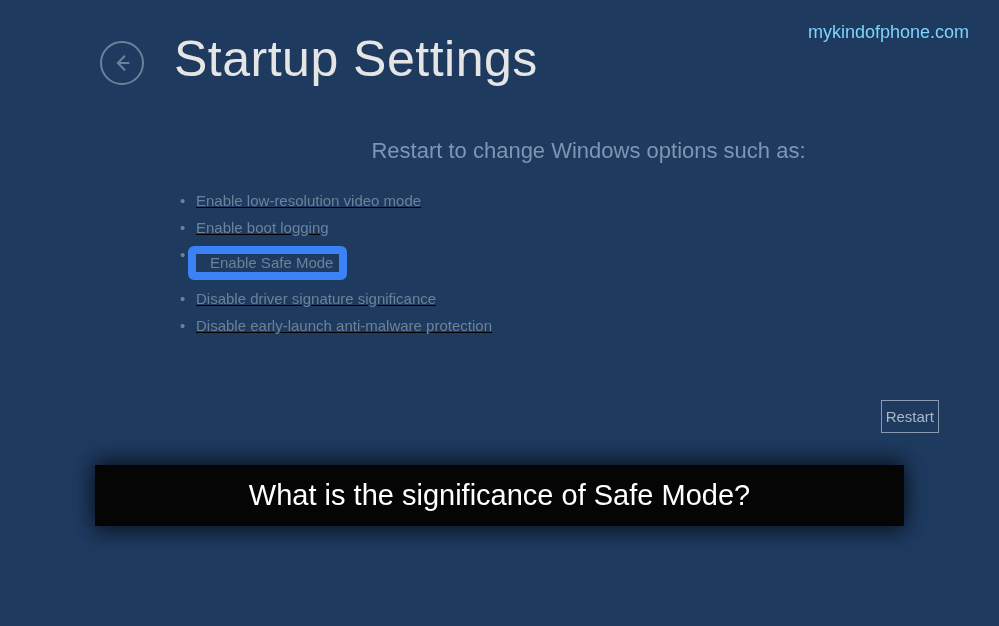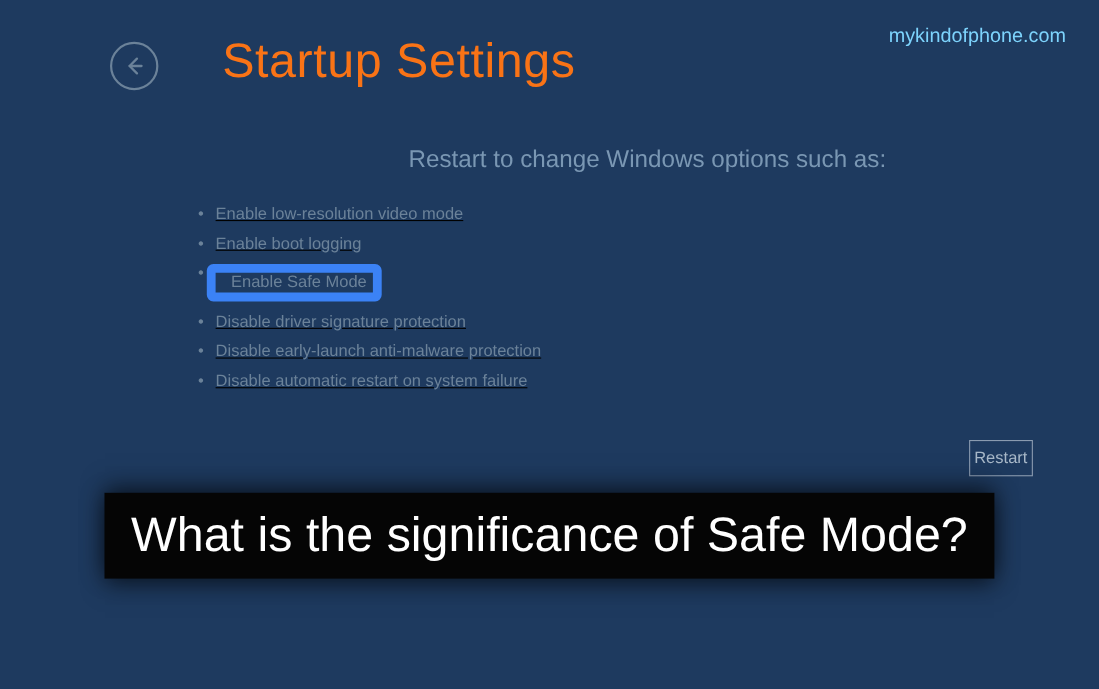--- a/index.html
+++ b/index.html
@@ -38,25 +38,24 @@
       justify-content: center;
       cursor: pointer;
       margin-right: 30px;
       margin-top: 8px;
     }
     .back-arrow {
       width: 20px;
       height: 20px;
     }
     .page-title {
-      color: #f97316;
-      font-size: 44px;
+      color: #e5e5e5;
+      font-size: 50px;
       font-weight: 300;
       letter-spacing: 0.5px;
-      margin-left: 28px;
     }
     .content {
       padding: 50px 0 0 178px;
     }
     .subtitle {
       color: #7a97b3;
       font-size: 22px;
       font-weight: 300;
       margin-bottom: 28px;
       text-align: center;
@@ -98,21 +97,21 @@
       padding: 7px 4px;
       cursor: pointer;
     }
     .caption-banner {
       position: absolute;
       bottom: 100px;
       left: 95px;
       right: 95px;
       background-color: #050505;
       color: #ffffff;
-      font-size: 44px;
+      font-size: 29px;
       font-weight: 400;
       text-align: center;
       padding: 14px 20px;
       box-shadow: 0 -6px 20px rgba(0,0,0,0.5), 0 6px 20px rgba(0,0,0,0.5);
     }
   </style>
 </head>
 <body>
 
 <div class="watermark">mykindofphone.com</div>
@@ -126,21 +125,20 @@
   </div>
   <h1 class="page-title">Startup Settings</h1>
 </div>
 
 <div class="content">
   <div class="subtitle">Restart to change Windows options such as:</div>
   <ul class="options-list">
     <li><span>Enable low-resolution video mode</span></li>
     <li><span>Enable boot logging</span></li>
     <li><span class="highlighted-item">Enable Safe Mode</span></li>
-    <li><span>Disable driver signature protection</span></li>
+    <li><span>Disable driver signature significance</span></li>
     <li><span>Disable early-launch anti-malware protection</span></li>
-    <li><span>Disable automatic restart on system failure</span></li>
   </ul>
 </div>
 
 <button class="restart-button">Restart</button>
 
 <div class="caption-banner">What is the significance of Safe Mode?</div>
 
 </body></html>

